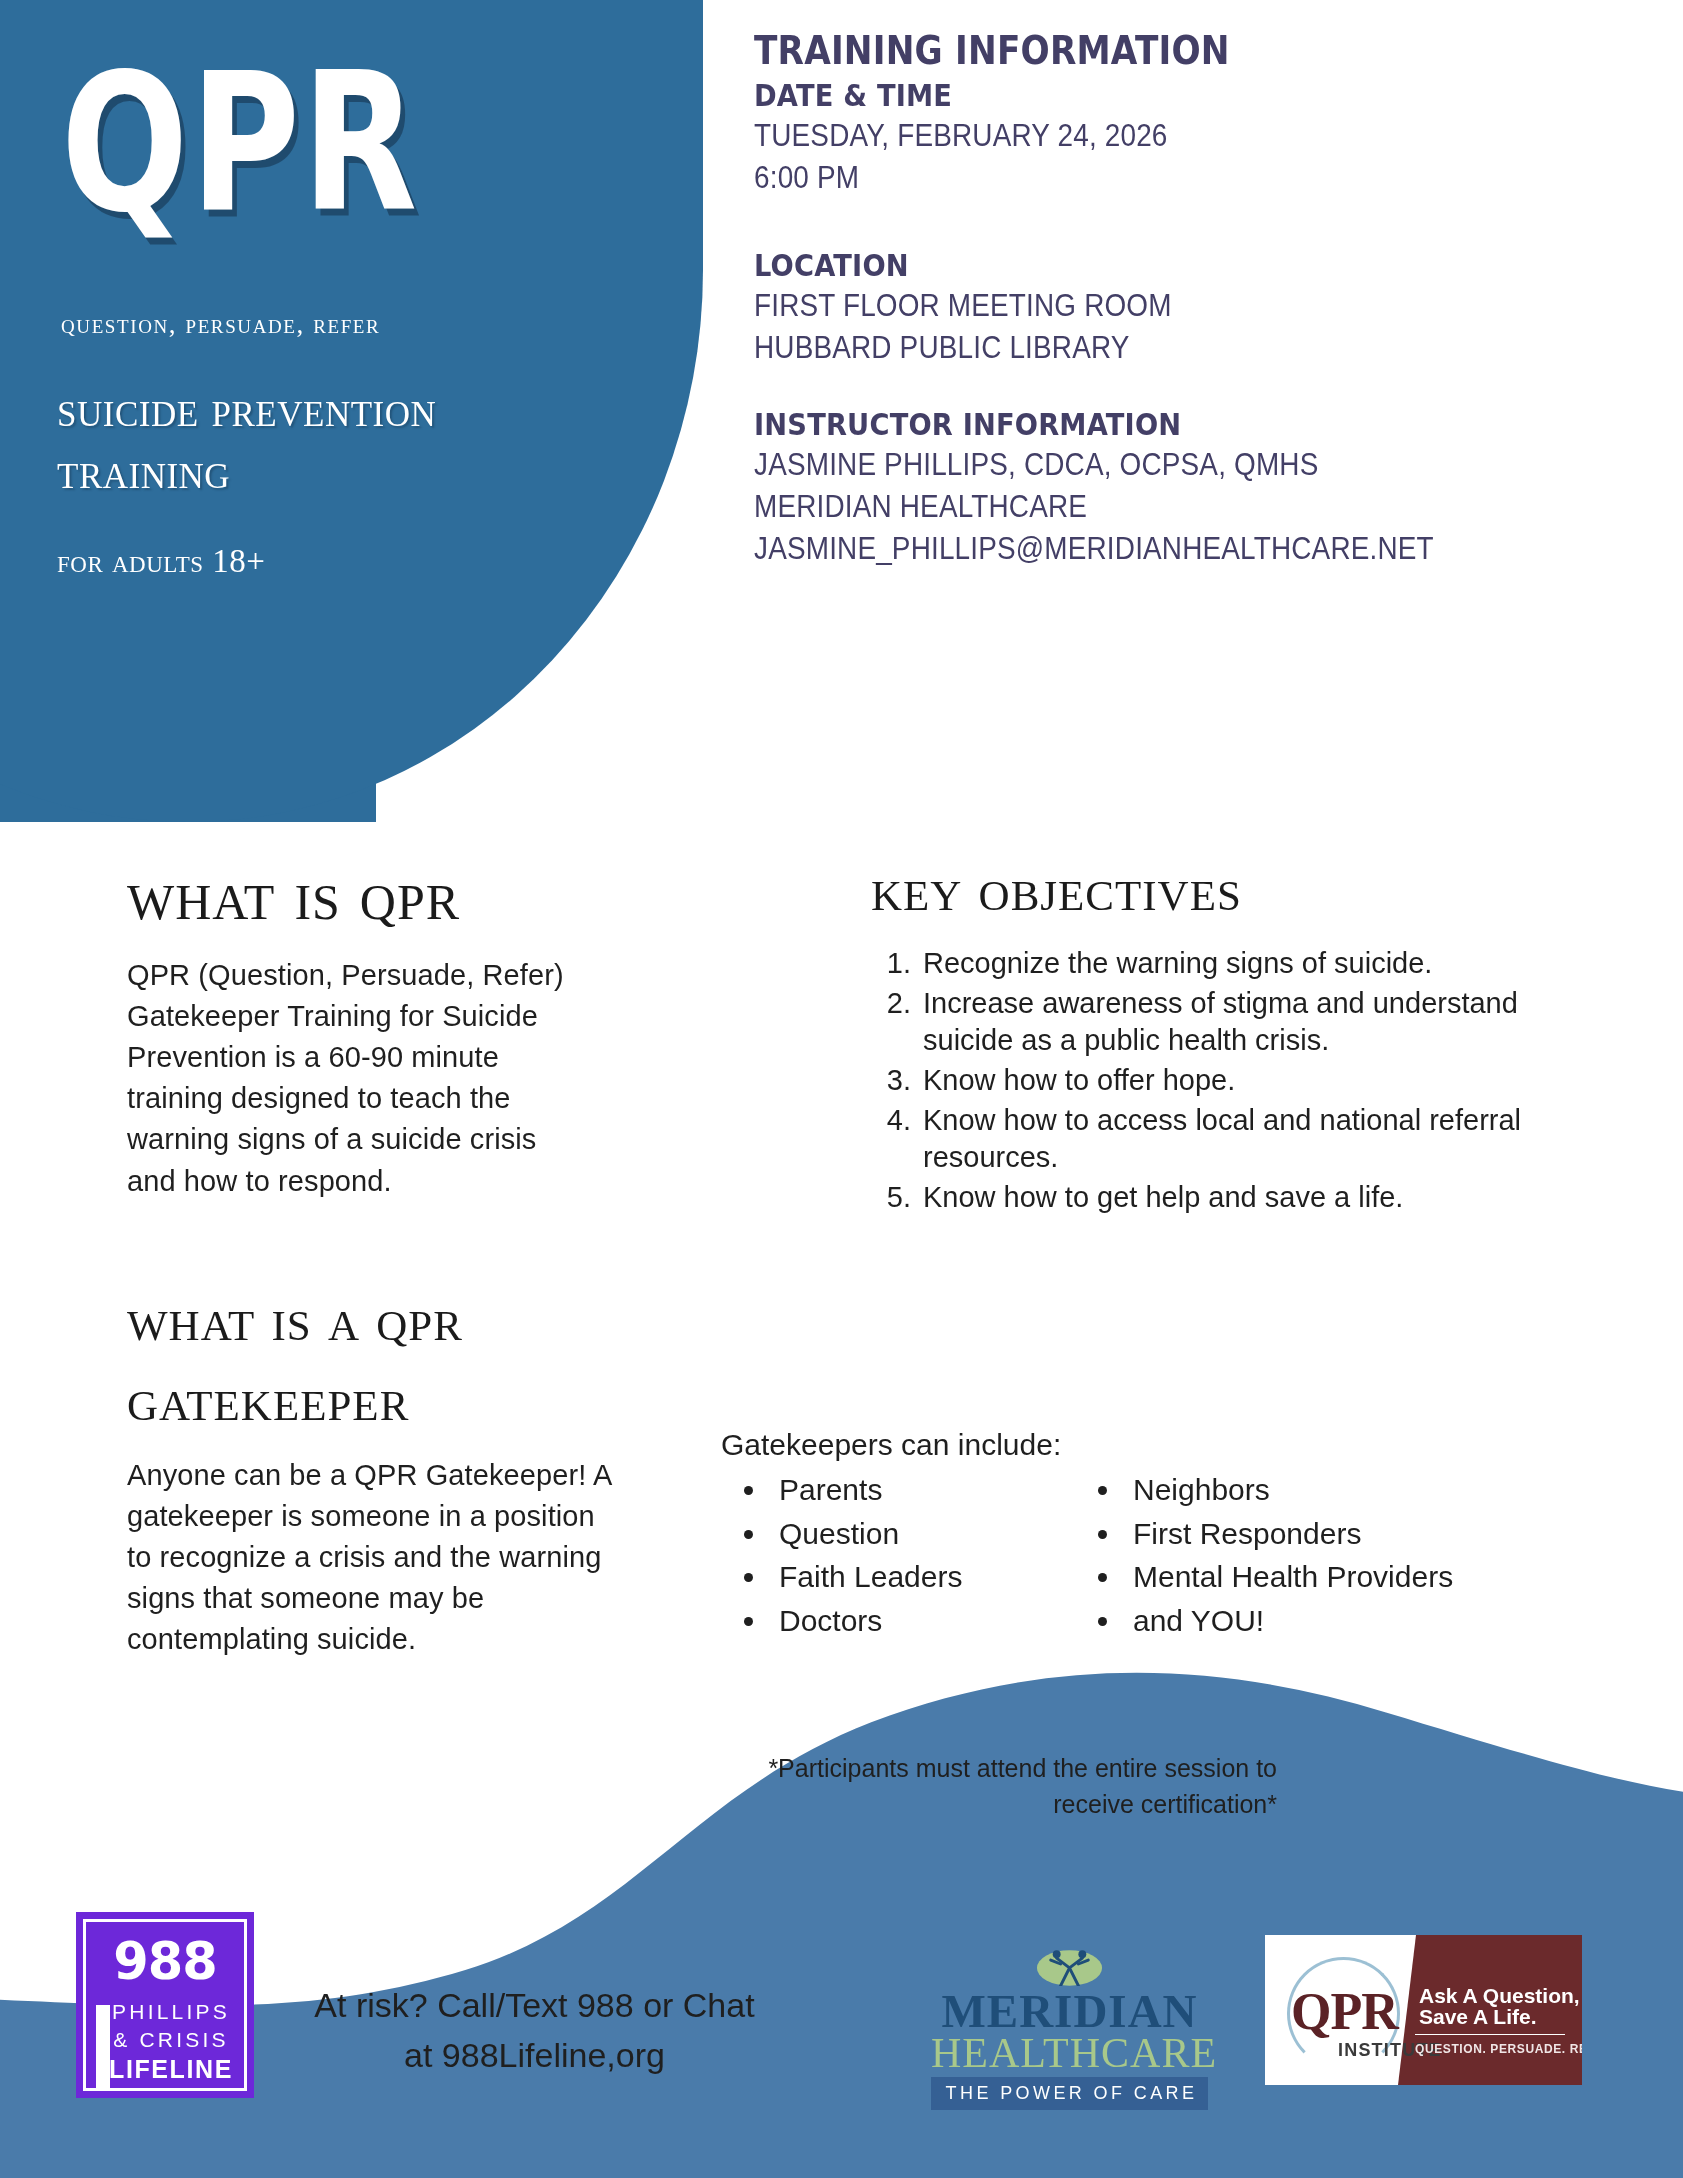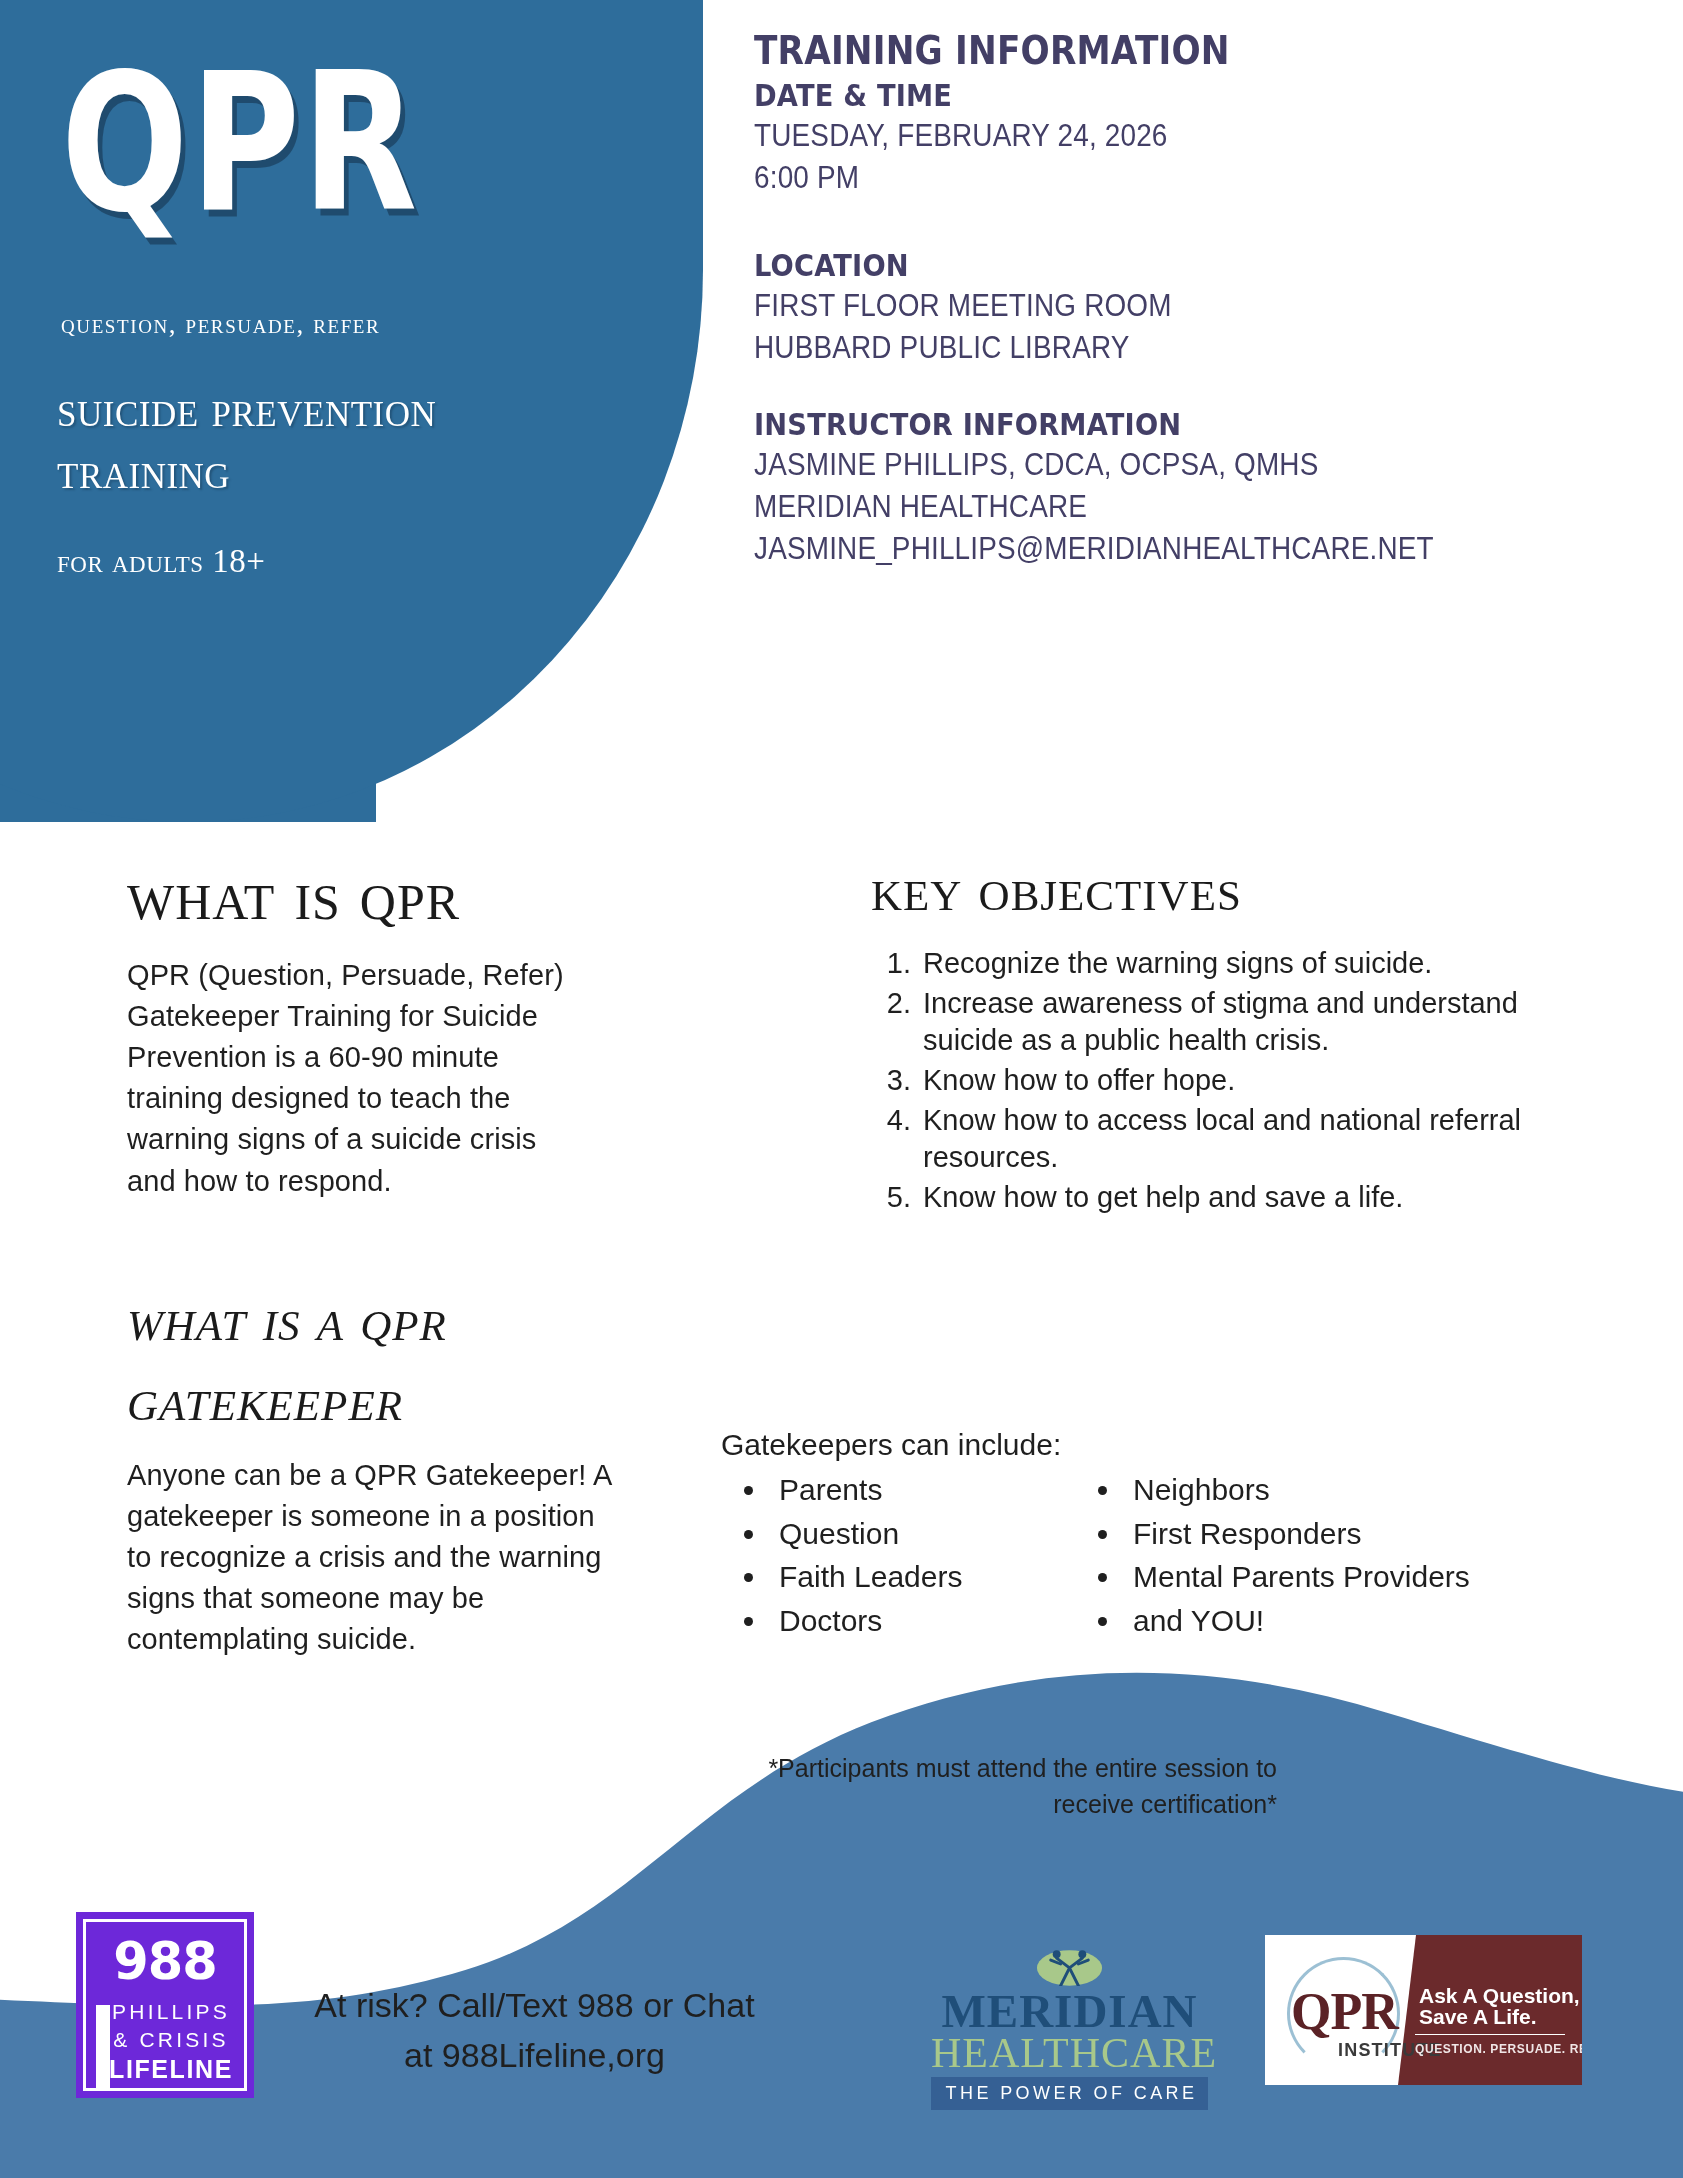--- a/index.html
+++ b/index.html
@@ -175,21 +175,21 @@
   }
   #whatisqpr-body { margin-top: 20px; }
 
   .col-left2 {
     position: absolute;
     left: 127px;
     top: 1287px;
     width: 495px;
     z-index: 4;
   }
-  .col-left2 .sec-head { font-size: 61px; font-style: italic; }
+  .col-left2 .sec-head { font-size: 61px; }
 
   .col-right {
     position: absolute;
     left: 871px;
     top: 857px;
     width: 673px;
     z-index: 4;
   }
   .col-right .sec-head { font-size: 61px; }
 
@@ -481,21 +481,21 @@
   <div class="gk-cols">
     <ul class="c1" id="gk-col1">
         <li>Parents</li>
         <li>Question</li>
         <li>Faith Leaders</li>
         <li>Doctors</li>
       </ul>
     <ul class="c2" id="gk-col2">
         <li>Neighbors</li>
         <li>First Responders</li>
-        <li>Mental Parents Providers</li>
+        <li>Mental Health Providers</li>
         <li>and YOU!</li>
       </ul>
   </div>
 </div>
 
 <div class="footnote">*Participants must attend the entire session to receive certification*</div>
 
 <div class="logo988">
   <div class="logo988-inner">
     <div class="bar"></div>

